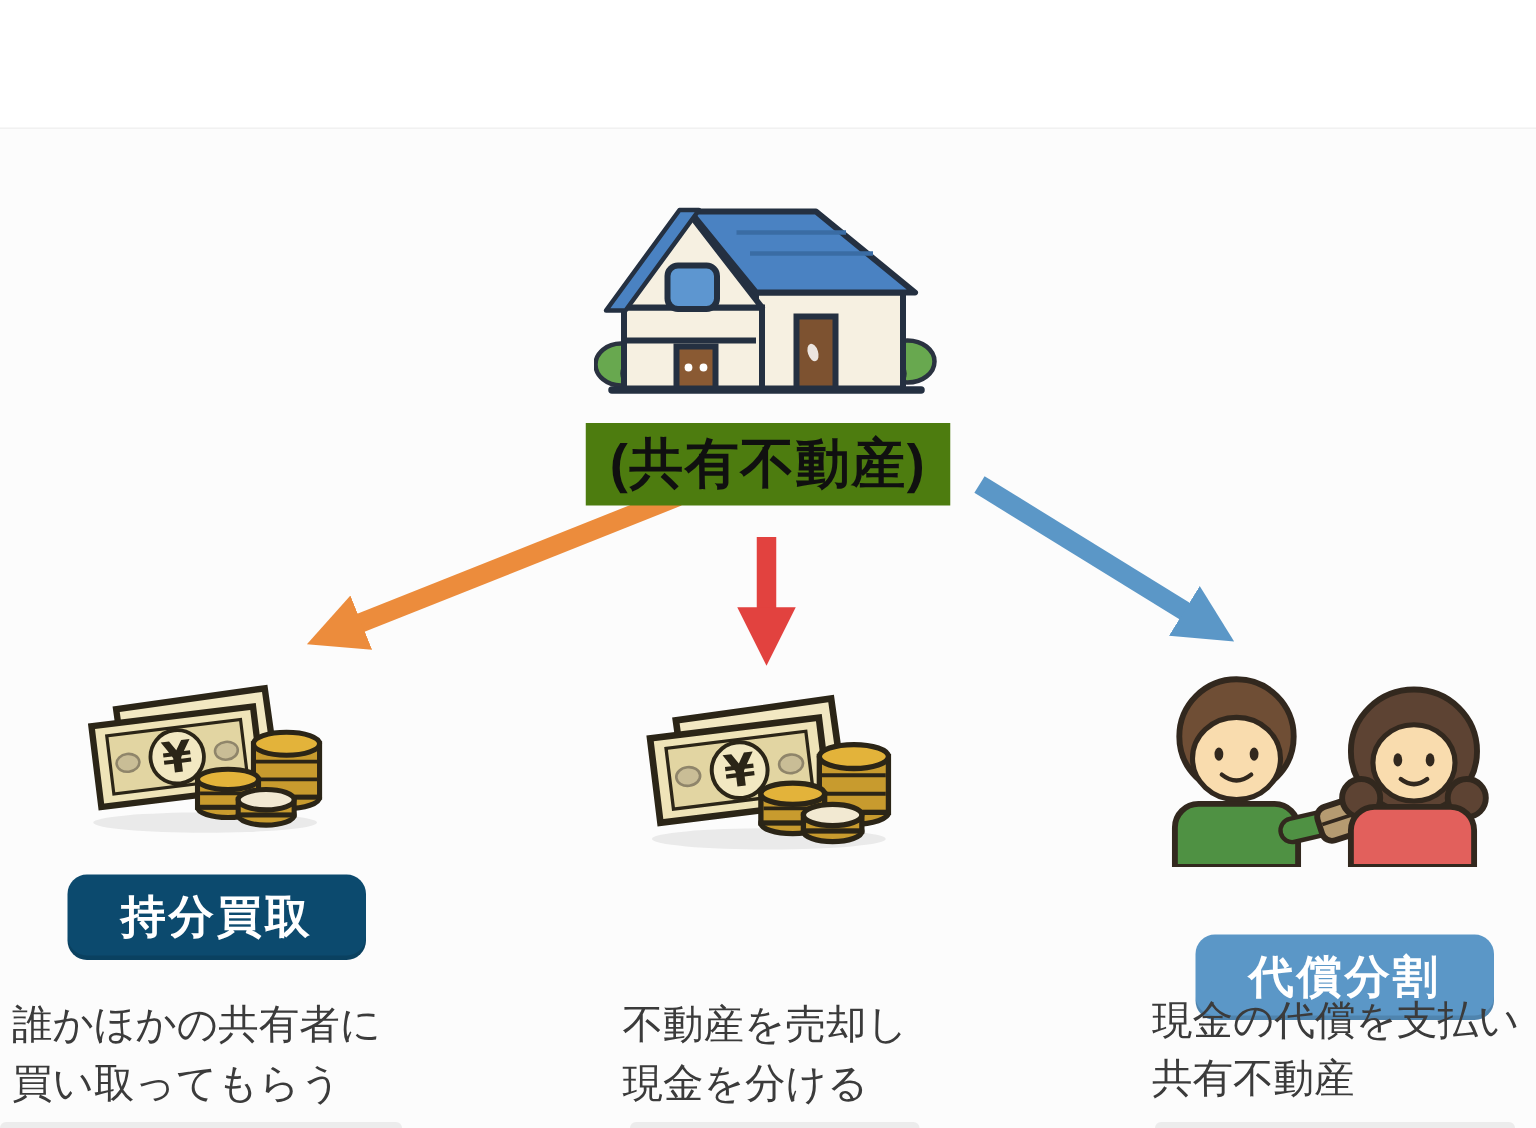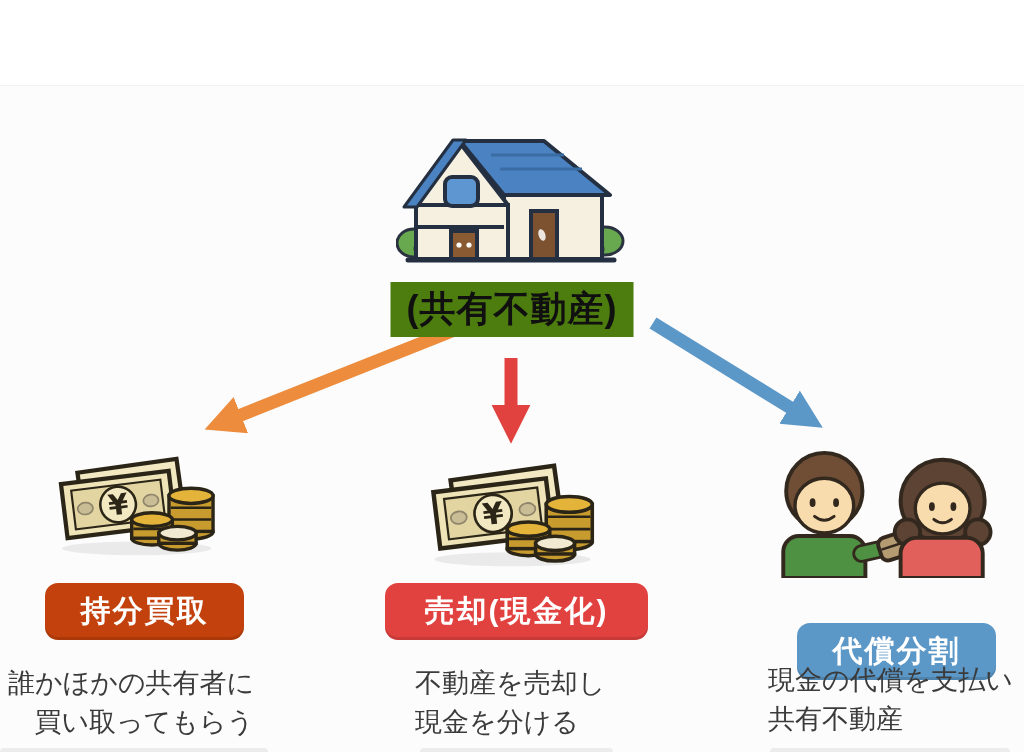--- a/index.html
+++ b/index.html
@@ -24,27 +24,27 @@
                 pointer-events:none; }
 
   .illus { position:absolute; }
   .illus-money-left   { left:52px;  top:450px; width:178px; height:112px; }
   .illus-money-center { left:424px; top:461px; width:186px; height:108px; }
   .illus-people       { left:764px; top:446px; width:238px; height:132px; }
 
   .pill { position:absolute; height:57px; border-radius:13px; color:#ffffff;
           font-weight:800; display:flex; align-items:center; justify-content:center;
           letter-spacing:2px; box-shadow:inset 0 -3px 0 rgba(0,0,0,.12); cursor:pointer; }
-  .pill-orange { left:45px;  top:583px; width:199px; background:#c2410c; font-size:30px; }
+  .pill-orange { left:45px;  top:583px; width:199px; background:#0c4a6e; font-size:30px; }
   .pill-red    { left:385px; top:583px; width:263px; background:#e2423f; font-size:30px; }
   .pill-blue   { left:797px; top:583px; width:199px; background:#5b97c7; font-size:30px;margin-top:40px; }
 
   .desc { position:absolute; font-size:27px; line-height:39px; color:#3b3b3b;
           white-space:nowrap; }
-  .desc-left   { left:8px;   top:664px;text-align:right; }
+  .desc-left   { left:8px;   top:664px; }
   .desc-center { left:415px; top:664px; }
   .desc-right  { left:768px; top:661px; }
 
   .cut-line { position:absolute; bottom:0; height:4px; background:#ececec;
               border-radius:4px 4px 0 0; }
   .cut-left   { left:0px;   width:268px; }
   .cut-center { left:420px; width:193px; }
   .cut-right  { left:770px; width:240px; }
 </style>
 </head>
@@ -175,21 +175,20 @@
       <circle cx="217" cy="88" r="13" fill="#5d4333" stroke="#32281e" stroke-width="4"></circle>
       <path d="M138,135 v-25 a16,16 0 0 1 16,-16 h52 a16,16 0 0 1 16,16 v25 z" fill="#e2605c" stroke="#32281e" stroke-width="4"></path>
       <ellipse cx="181" cy="64" rx="28" ry="26" fill="#f9dcae" stroke="#32281e" stroke-width="3.5"></ellipse>
       <ellipse cx="170" cy="62" rx="3" ry="4.5" fill="#32281e"></ellipse>
       <ellipse cx="192" cy="62" rx="3" ry="4.5" fill="#32281e"></ellipse>
       <path d="M172,75 Q181,82 190,75" fill="none" stroke="#32281e" stroke-width="3" stroke-linecap="round"></path>
     </g>
   </svg>
 
   <div class="pill pill-orange">持分買取</div>
-  <div class="pill pill-red">売却(現金化)</div>
   <div class="pill pill-blue">代償分割</div>
 
   <div class="desc desc-left">
     <div>誰かほかの共有者に</div>
     <div>買い取ってもらう</div>
   </div>
   <div class="desc desc-center">
     <div>不動産を売却し</div>
     <div>現金を分ける</div>
   </div>

